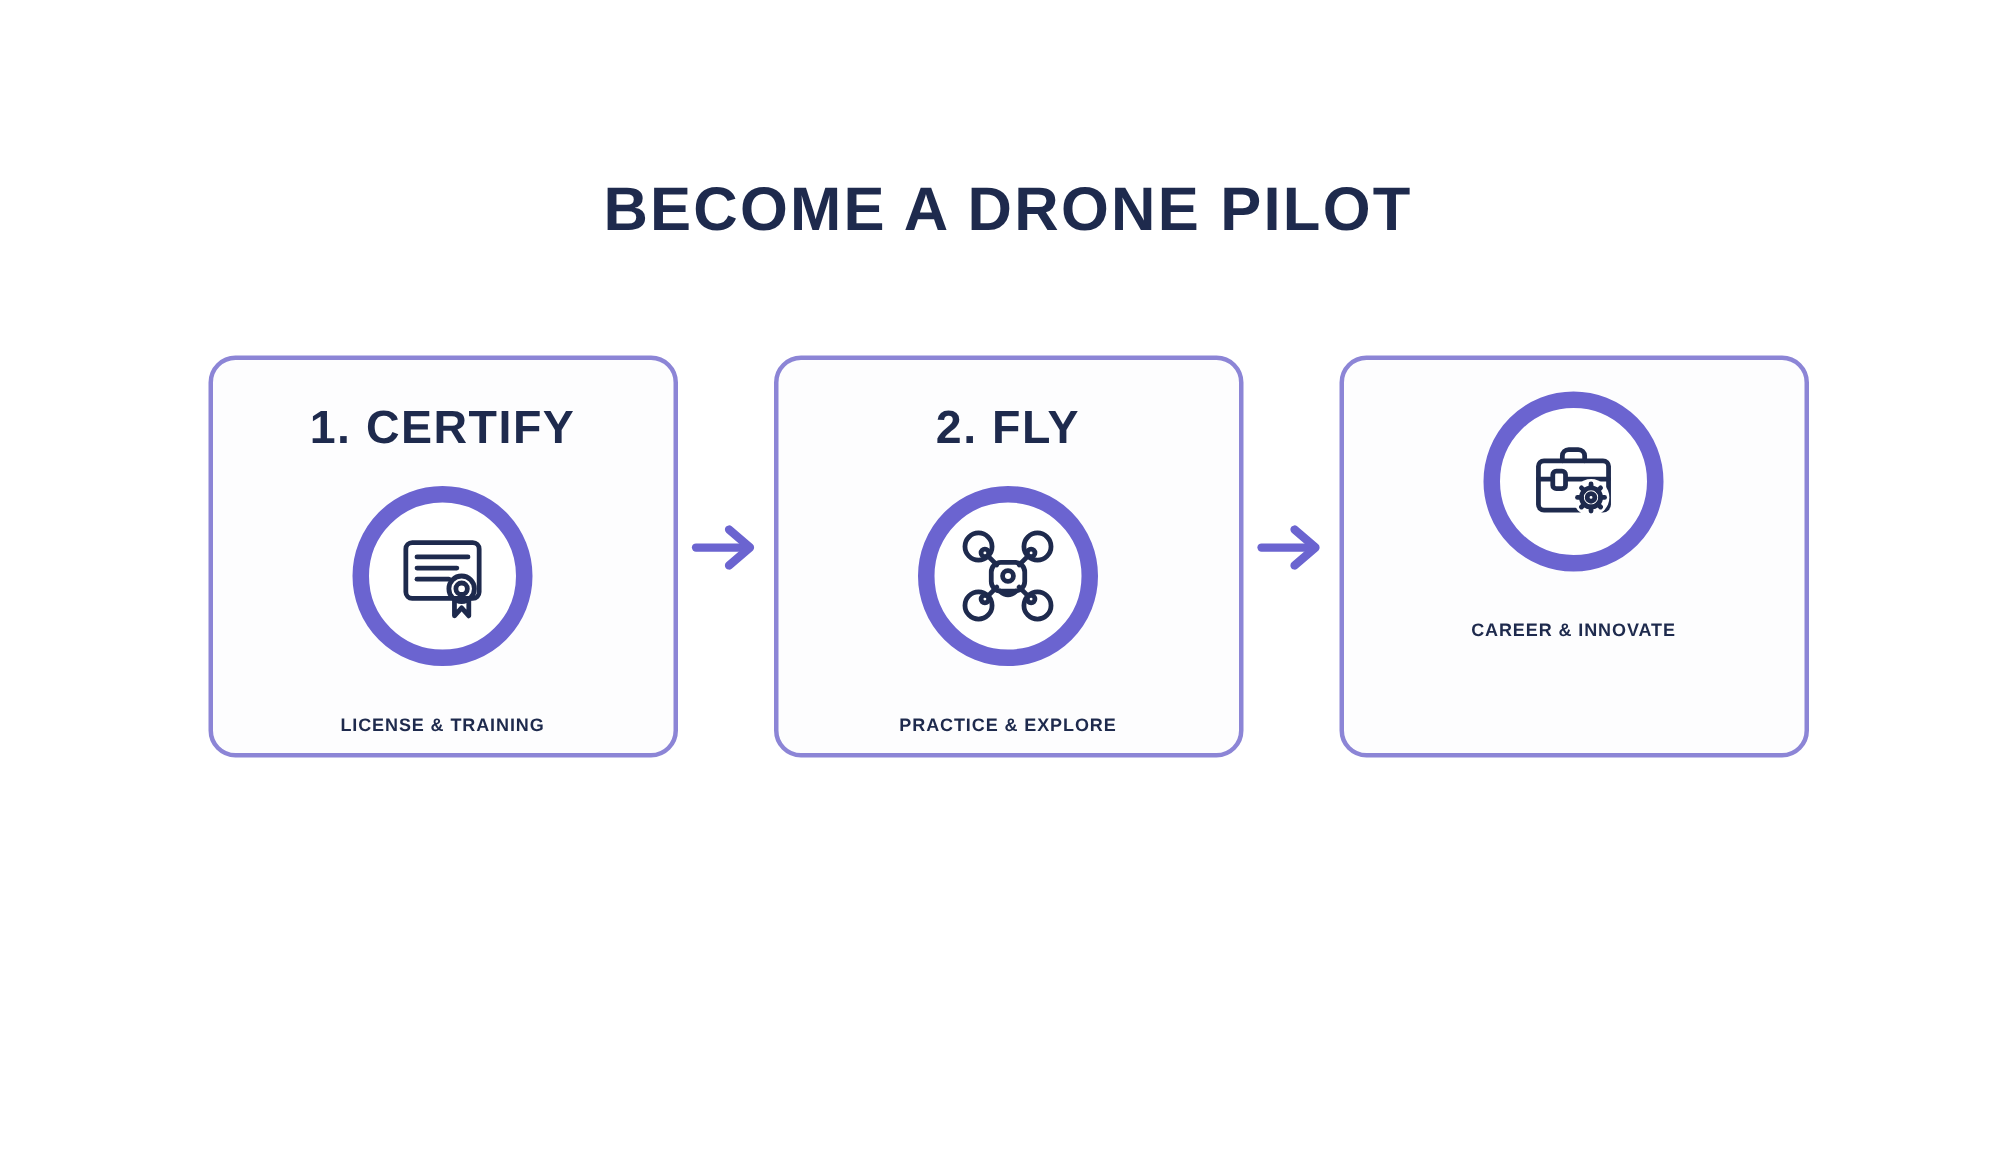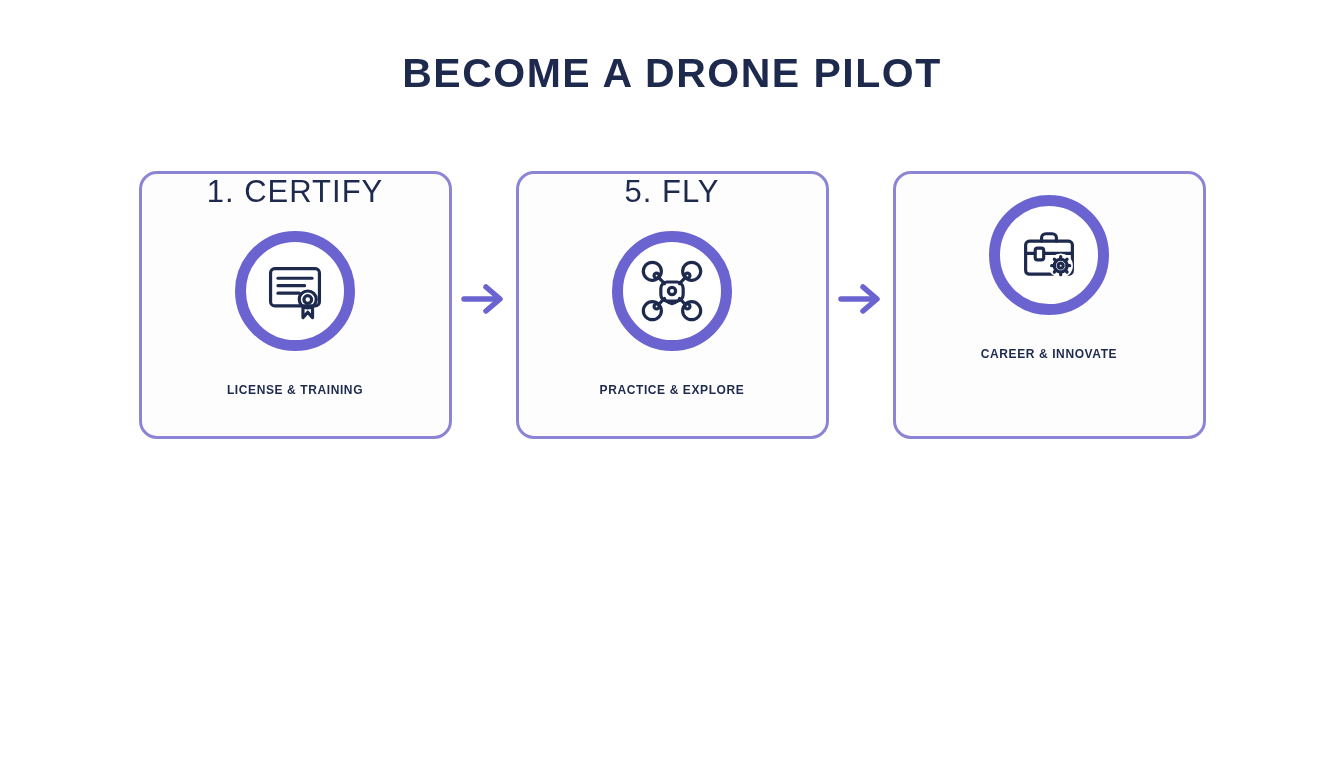--- a/index.html
+++ b/index.html
@@ -13,43 +13,44 @@
     width:1344px;height:768px;
     background:var(--background);
     font-family:"Liberation Sans", sans-serif;
     overflow:hidden;
   }
   .page{
     width:1344px;height:768px;
     display:flex;flex-direction:column;align-items:center;
   }
   .title{
-    margin-top:50px;
+    margin-top:116px;
     font-size:41px;
     font-weight:800;
     letter-spacing:1.5px;
     color:var(--navy);
     text-align:center;
   }
   .flow-row{
     margin-top:74px;
     display:flex;
     align-items:center;
   }
   .step-card{
     width:307px;height:262px;
     border:3px solid var(--card_border);
     border-radius:18px;
     background:#fdfdfe;
     display:flex;flex-direction:column;align-items:center;
     box-sizing:content-box;
   }
   .step-label{
+    margin-top:27px;
     font-size:31px;
-    font-weight:400;
+    font-weight:700;
     letter-spacing:1px;
     color:var(--navy);
   }
   .icon-ring{
     margin-top:21px;
     width:98px;height:98px;
     border:11px solid var(--accent);
     border-radius:50%;
     background:#ffffff;
     display:flex;align-items:center;justify-content:center;
@@ -105,21 +106,21 @@
     <div class="arrow-wrap">
       <svg width="48" height="34" viewBox="0 0 48 34">
         <g fill="none" stroke="#6b64d0" stroke-width="5.5" stroke-linecap="round" stroke-linejoin="round">
           <line x1="4" y1="17" x2="38" y2="17"></line>
           <polyline points="26,5 40,17 26,29"></polyline>
         </g>
       </svg>
     </div>
 
     <div class="step-card">
-      <div class="step-label">5. FLY</div>
+      <div class="step-label">2. FLY</div>
       <div class="icon-ring">
         <svg viewBox="0 0 64 64">
           <g class="icon-stroke">
             <circle cx="13.5" cy="13.5" r="8.5"></circle>
             <circle cx="50.5" cy="13.5" r="8.5"></circle>
             <circle cx="13.5" cy="50.5" r="8.5"></circle>
             <circle cx="50.5" cy="50.5" r="8.5"></circle>
             <circle cx="17.5" cy="17.5" r="2.4"></circle>
             <circle cx="46.5" cy="17.5" r="2.4"></circle>
             <circle cx="17.5" cy="46.5" r="2.4"></circle>

